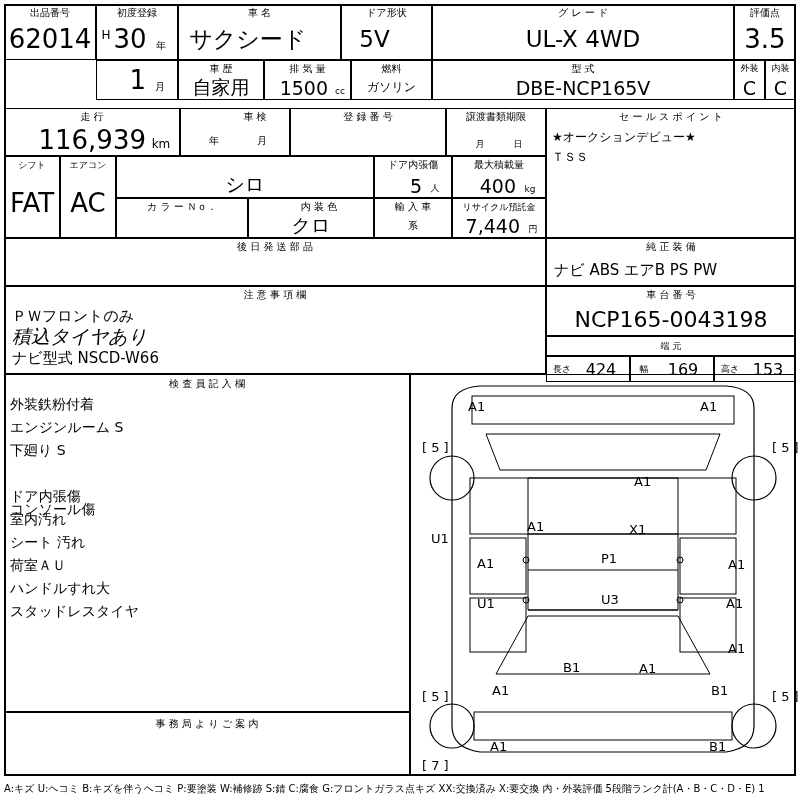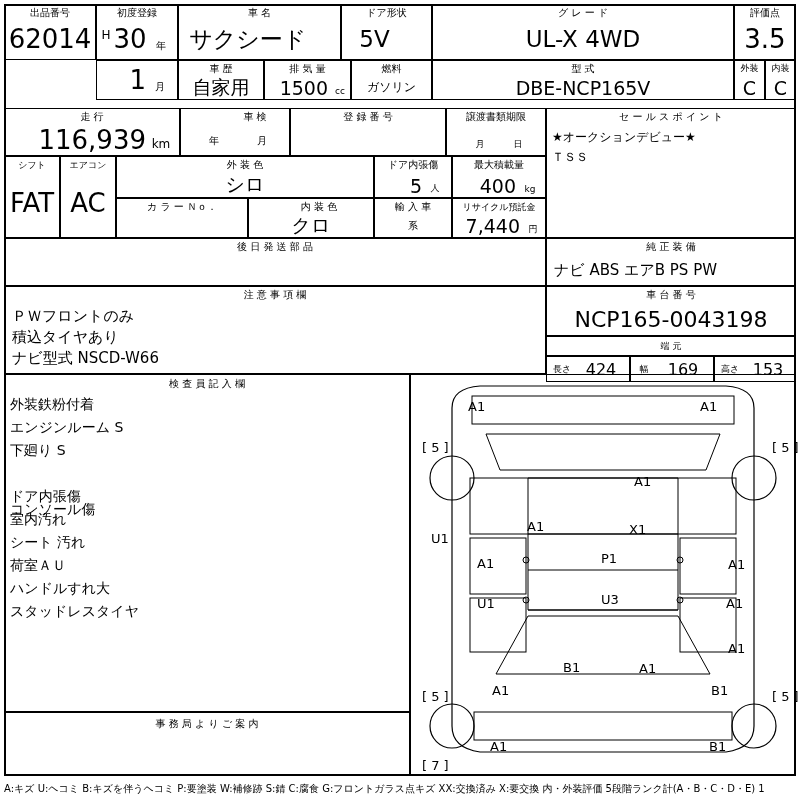--- a/index.html
+++ b/index.html
@@ -112,21 +112,20 @@
 
   <div class="bx" style="left:4px;top:156px;width:56px;height:82px;"></div>
   <div class="lbl tiny" style="left:4px;top:157px;width:56px;height:16px;">シフト</div>
   <div class="lbl huge" style="left:4px;top:186px;width:56px;height:34px;">FAT</div>
 
   <div class="bx" style="left:60px;top:156px;width:56px;height:82px;"></div>
   <div class="lbl tiny" style="left:60px;top:157px;width:56px;height:16px;">エアコン</div>
   <div class="lbl huge" style="left:60px;top:186px;width:56px;height:34px;">AC</div>
 
   <div class="bx" style="left:116px;top:156px;width:258px;height:42px;"></div>
-  <div class="lbl small" style="left:116px;top:157px;width:258px;height:16px;">外 装 色</div>
   <div class="lbl big" style="left:116px;top:173px;width:258px;height:24px;">シロ</div>
 
   <div class="bx" style="left:374px;top:156px;width:78px;height:42px;"></div>
   <div class="lbl small" style="left:374px;top:157px;width:78px;height:16px;">ドア内張傷</div>
   <div class="lbl big" style="left:376px;top:174px;width:46px;height:23px;justify-content:flex-end;">5</div>
   <div class="lbl tiny" style="left:424px;top:181px;width:22px;height:15px;">人</div>
 
   <div class="bx" style="left:452px;top:156px;width:94px;height:42px;"></div>
   <div class="lbl small" style="left:452px;top:157px;width:94px;height:16px;">最大積載量</div>
   <div class="lbl big" style="left:454px;top:174px;width:62px;height:23px;justify-content:flex-end;">400</div>
@@ -151,21 +150,21 @@
   <div class="bx" style="left:4px;top:238px;width:542px;height:48px;"></div>
   <div class="lbl small" style="left:4px;top:239px;width:542px;height:16px;">後 日 発 送 部 品</div>
 
   <div class="bx" style="left:546px;top:238px;width:250px;height:48px;"></div>
   <div class="lbl small" style="left:546px;top:239px;width:250px;height:16px;">純 正 装 備</div>
   <div class="lbl med left" style="left:550px;top:258px;width:246px;height:24px;font-size:15px;">ナビ ABS エアB PS PW</div>
 
   <div class="bx" style="left:4px;top:286px;width:542px;height:88px;"></div>
   <div class="lbl small" style="left:4px;top:287px;width:542px;height:16px;">注 意 事 項 欄</div>
   <div class="lbl med left" style="left:8px;top:305px;width:530px;height:22px;font-size:15px;">ＰＷフロントのみ</div>
-  <div class="lbl med left" style="left:8px;top:326px;width:530px;height:22px;font-size:15px;">積込タイヤあり</div>
+  <div class="lbl med left" style="left:8px;top:326px;width:530px;height:22px;font-size:19px;font-style:italic;">積込タイヤあり</div>
   <div class="lbl med left" style="left:8px;top:347px;width:530px;height:22px;font-size:15px;">ナビ型式  NSCD-W66</div>
 
   <div class="bx" style="left:546px;top:286px;width:250px;height:50px;"></div>
   <div class="lbl small" style="left:546px;top:287px;width:250px;height:16px;">車 台 番 号</div>
   <div class="lbl" style="left:546px;top:305px;width:250px;height:28px;font-size:22px;">NCP165-0043198</div>
 
   <div class="bx" style="left:546px;top:336px;width:250px;height:20px;"></div>
   <div class="lbl tiny" style="left:546px;top:337px;width:250px;height:18px;">端 元</div>
 
   <div class="bx" style="left:546px;top:356px;width:84px;height:26px;"></div>

